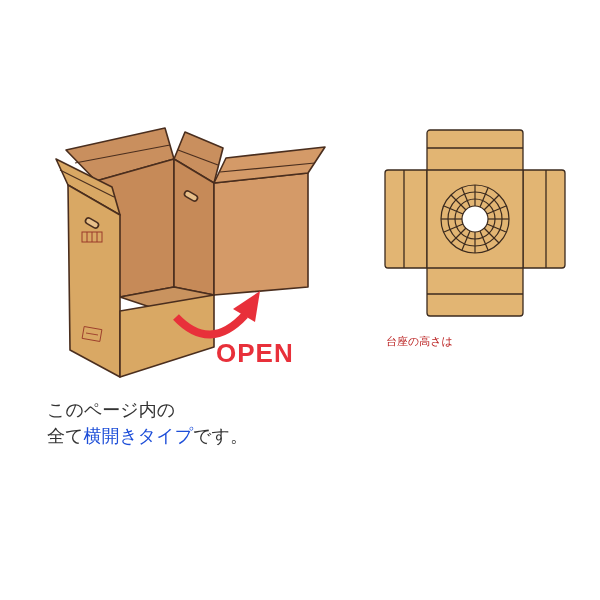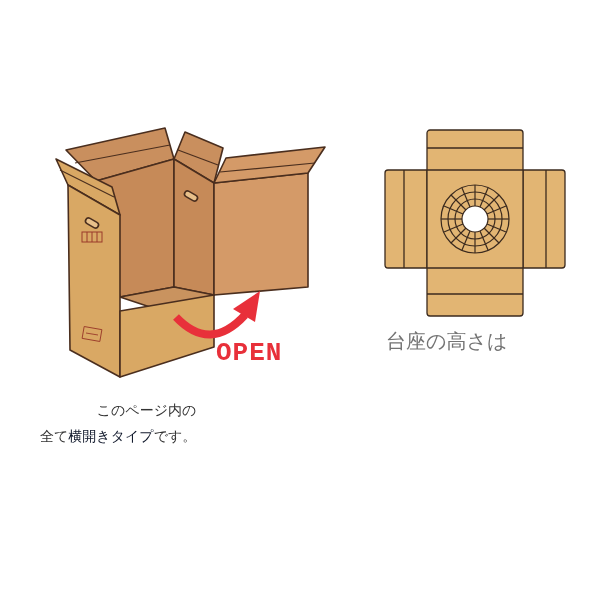--- a/index.html
+++ b/index.html
@@ -1,24 +1,24 @@
 <!DOCTYPE html>
 <html><head>
 <meta charset="utf-8">
 <style>
   html, body { margin: 0; padding: 0; background: #ffffff; }
   body { width: 600px; height: 600px; position: relative; overflow: hidden;
          font-family: "DejaVu Sans", "Liberation Sans", sans-serif; color: #333333; }
   .box-illustration { position: absolute; left: 50px; top: 115px; width: 290px; height: 270px; }
   .base-illustration { position: absolute; left: 380px; top: 128px; width: 190px; height: 190px; }
-  .open-label { position: absolute; left: 216px; top: 340px; font-family: Liberation Mono, monospace;
+  .open-label { position: absolute; left: 216px; top: 340px; font-family: Liberation Sans, sans-serif;
                 font-weight: bold; font-size: 26px; letter-spacing: 1px; color: #e8303a; line-height: 1; }
-  .base-caption { position: absolute; left: 386px; top: 331px; font-size: 20px; line-height: 21px; color: #737373; }
-  .main-caption { position: absolute; left: 40px; top: 397px; font-size: 14px; line-height: 26px; color: #333; text-align: right; }
-  .main-caption .hl { color: #0f172a; }
+  .base-caption { position: absolute; left: 386px; top: 331px; font-size: 11px; line-height: 21px; color: #b91c1c; }
+  .main-caption { position: absolute; left: 47px; top: 397px; font-size: 18px; line-height: 26px; color: #333; }
+  .main-caption .hl { color: #1d4ed8; }
   .line { display: block; white-space: nowrap; }
 </style>
 </head>
 <body>
 
 <svg class="box-illustration" viewBox="0 0 290 270" xmlns="http://www.w3.org/2000/svg">
   <g stroke="#4a2e1e" stroke-width="1.6" stroke-linejoin="round">
 
     <polygon points="16,35 115,13 124,44 46,66" fill="#c98f5e"></polygon>
     <line x1="25" y1="48" x2="120" y2="30" stroke-width="1.2"></line>

